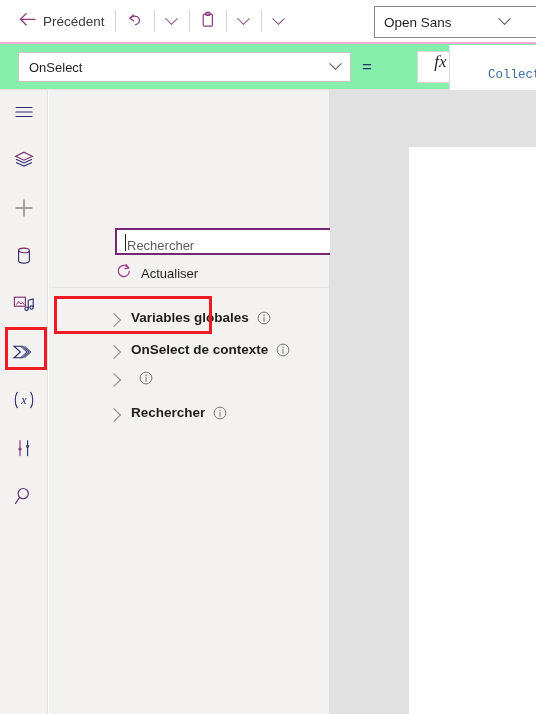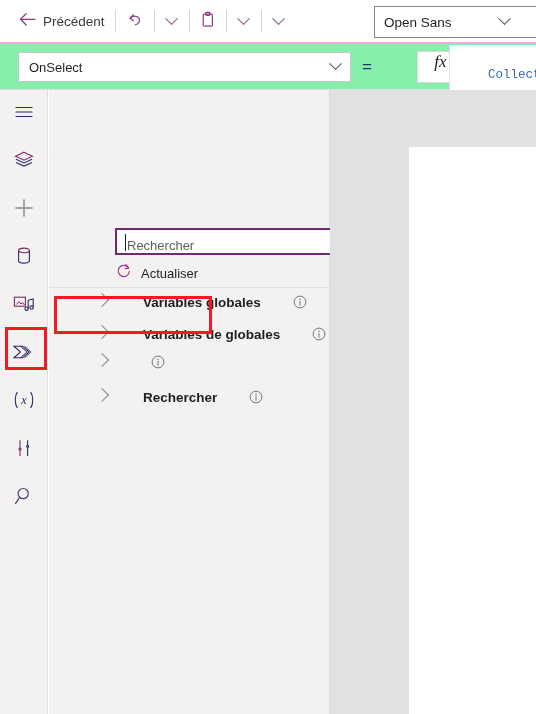--- a/index.html
+++ b/index.html
@@ -234,25 +234,24 @@
     margin-left: 9px;
   }
   .panel-divider {
     position: absolute;
     left: 0; top: 197px;
     width: 281px; height: 1px;
     background: #e3e1df;
   }
   .group-row {
     position: absolute;
-    left: 48px;
+    left: 60px;
     height: 30px;
-    display: flex; align-items: flex-start;
-    cursor: pointer;
-    gap: 24px;
+    display: flex; align-items: flex-end;
+    cursor: pointer;
   }
   .group-chev {
     width: 10px; height: 10px;
     border-right: 1.5px solid #8a8886;
     border-top: 1.5px solid #8a8886;
     transform: rotate(45deg);
     margin-right: 12px;
     flex: 0 0 auto;
   }
   .group-lbl {
@@ -504,21 +503,21 @@
         <svg width="14" height="14" viewBox="0 0 14 14" fill="none">
           <circle cx="7" cy="7" r="5.9" stroke="#797775" stroke-width="1" fill="none"></circle>
           <circle cx="7" cy="4.3" r="0.75" fill="#797775"></circle>
           <path d="M7 6.2 V10.3" stroke="#797775" stroke-width="1" stroke-linecap="round"></path>
         </svg>
       </span>
     </div>
 
     <div class="group-row" style="top:237px;">
       <i class="group-chev"></i>
-      <span class="group-lbl">Variables de globales</span>
+      <span class="group-lbl">OnSelect de contexte</span>
       <span class="info-ico">
         <svg width="14" height="14" viewBox="0 0 14 14" fill="none">
           <circle cx="7" cy="7" r="5.9" stroke="#797775" stroke-width="1" fill="none"></circle>
           <circle cx="7" cy="4.3" r="0.75" fill="#797775"></circle>
           <path d="M7 6.2 V10.3" stroke="#797775" stroke-width="1" stroke-linecap="round"></path>
         </svg>
       </span>
     </div>
 
     <div class="group-row" style="top:265px;">

